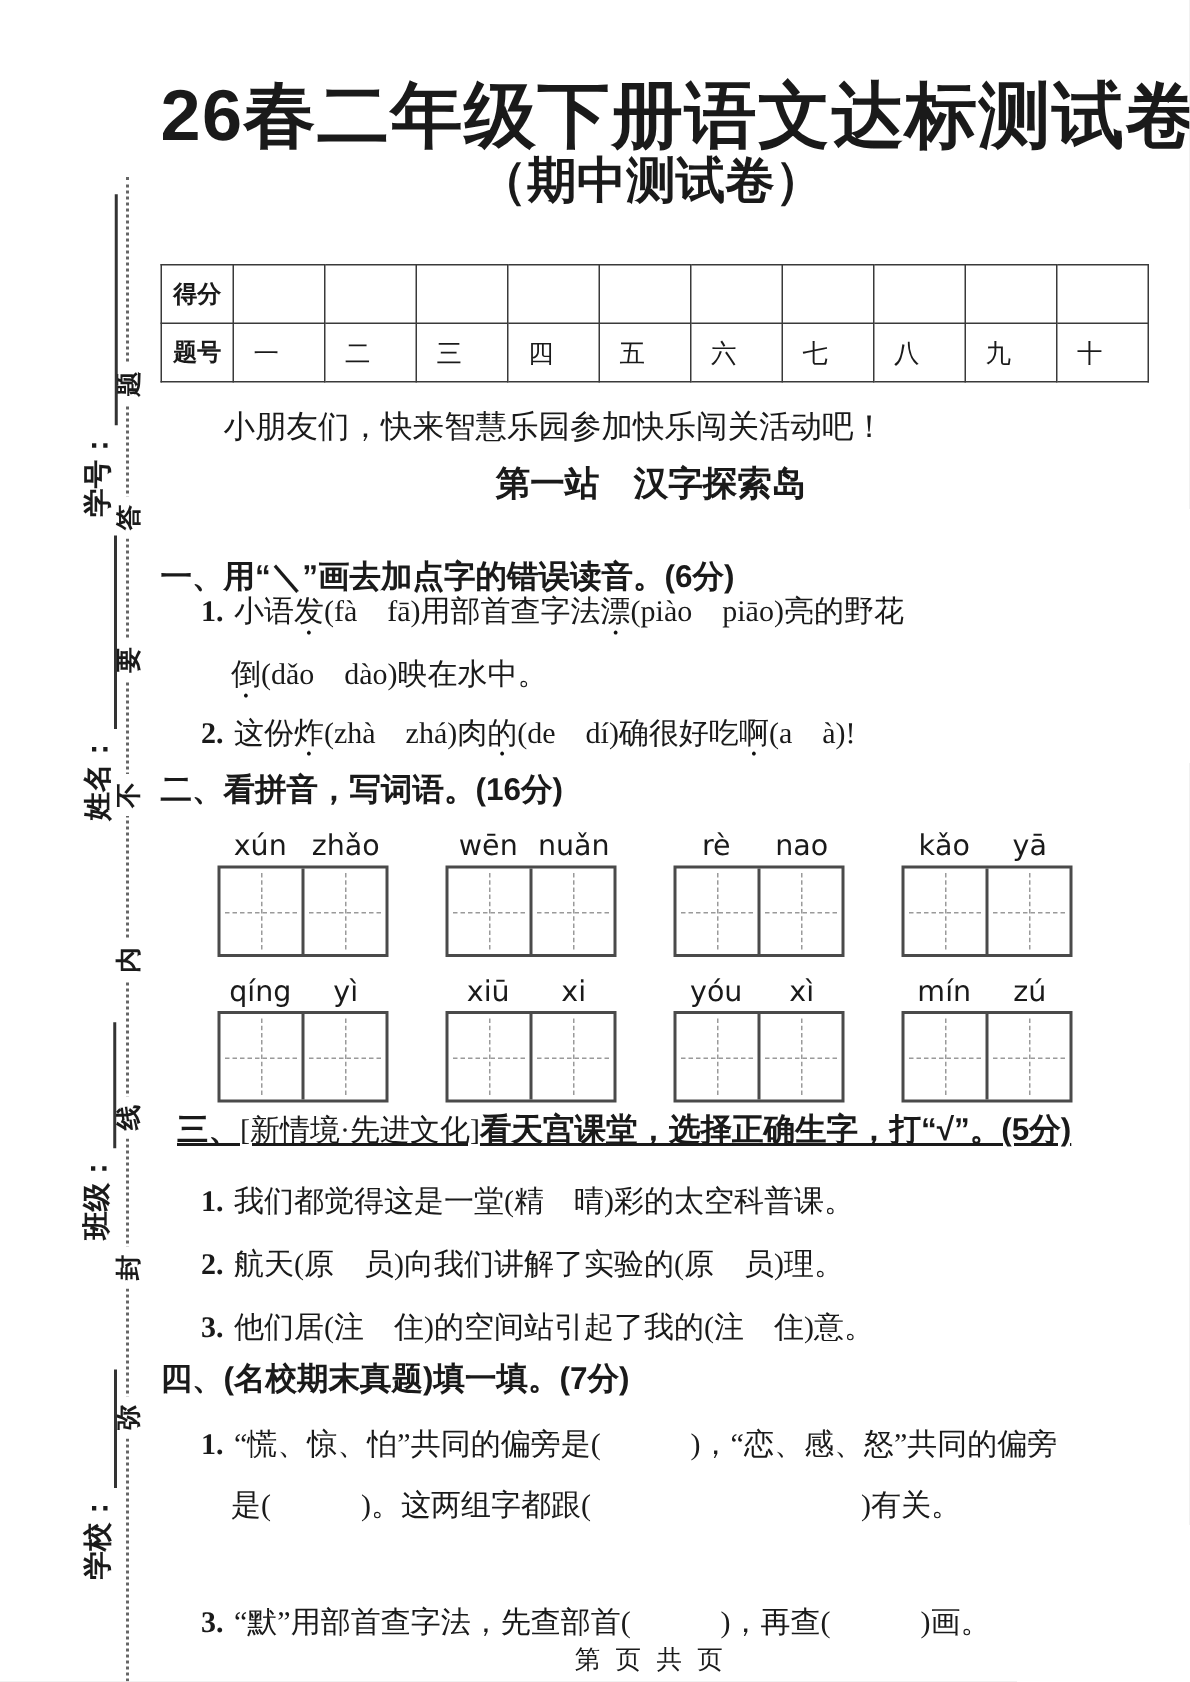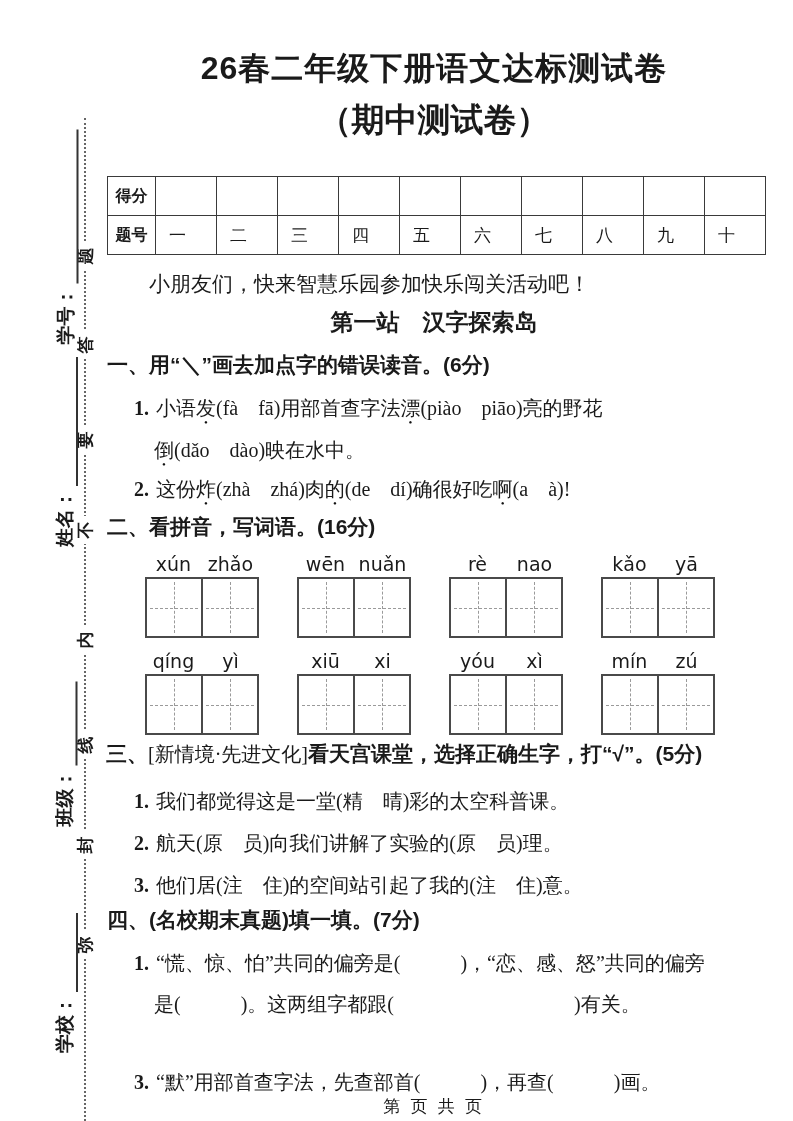--- a/index.html
+++ b/index.html
@@ -11,40 +11,40 @@
     color:#1a1a1a;
     overflow:hidden;
   }
   .ln{position:absolute;line-height:1.25;white-space:nowrap;}
   .hd{font-family:"Liberation Sans",sans-serif;font-weight:700;font-size:21px;}
   .kt{font-family:"Liberation Serif",serif;font-size:20px;}
   .num{font-weight:700;margin-right:7px;}
 
   
   .title{top:48px;left:107px;width:654px;text-align:center;
-         font-family:"Liberation Sans",sans-serif;font-weight:900;font-size:32px;letter-spacing:1px;}
+         font-family:"Liberation Sans",sans-serif;font-weight:900;font-size:48px;letter-spacing:1px;}
   .subtitle{top:102px;left:107px;width:654px;text-align:center;
          font-family:Liberation Mono, monospace;font-weight:800;font-size:33px;}
 
   
   .scoretable{position:absolute;top:176px;left:107px;}
   .scoretable table{border-collapse:collapse;}
   .scoretable th,.scoretable td{border:1.5px solid #3a3a3a;height:39px;box-sizing:border-box;}
   .scoretable th{width:48px;font-family:"Liberation Sans",sans-serif;font-weight:700;font-size:16px;text-align:center;padding:0 2px;}
   .scoretable td{width:61px;font-family:"Liberation Sans",sans-serif;font-weight:500;font-size:17px;text-align:left;padding-left:13px;}
 
   
   .greeting{top:271px;left:149px;font-size:21px;text-align:center;}
   .station{top:308px;left:107px;width:654px;text-align:center;font-size:23px;}
-  .q1h{top:352px;left:107px;}
+  .q1h{top:372px;left:107px;}
   .q1i1a{top:396px;left:134px;}
   .q1i1b{top:438px;left:154px;}
   .q1i2{top:477px;left:134px;}
   .q2h{top:514px;left:107px;}
-  .q3h{top:741px;left:106px;}
+  .q3h{top:741px;left:118px;text-decoration:underline;}
   .q3tag{font-family:"Liberation Serif",serif;font-weight:400;font-size:20px;}
   .q3i1{top:789px;left:134px;}
   .q3i2{top:831px;left:134px;}
   .q3i3{top:873px;left:134px;}
   .q4h{top:907px;left:107px;}
   .q4i1a{top:951px;left:134px;}
   .q4i1b{top:992px;left:154px;}
   .q4i2{top:1031px;left:134px;}
   .q4i3{top:1070px;left:134px;}
   .footer{top:1096px;left:107px;width:654px;text-align:center;

